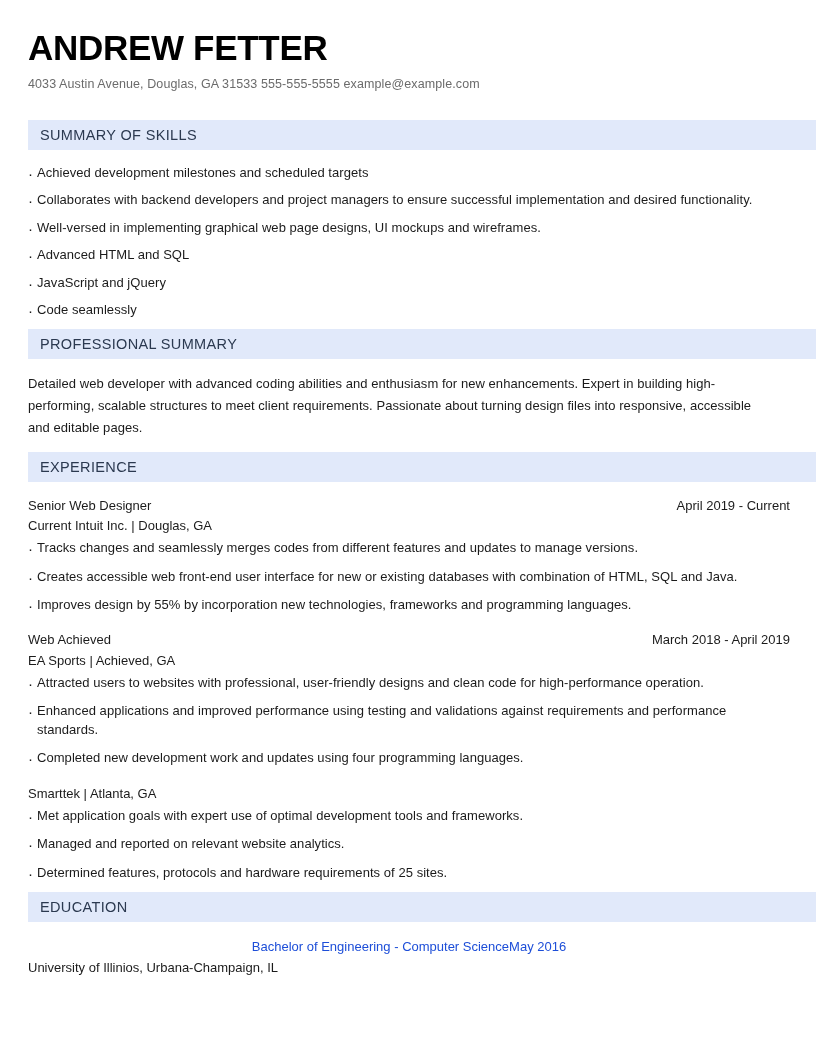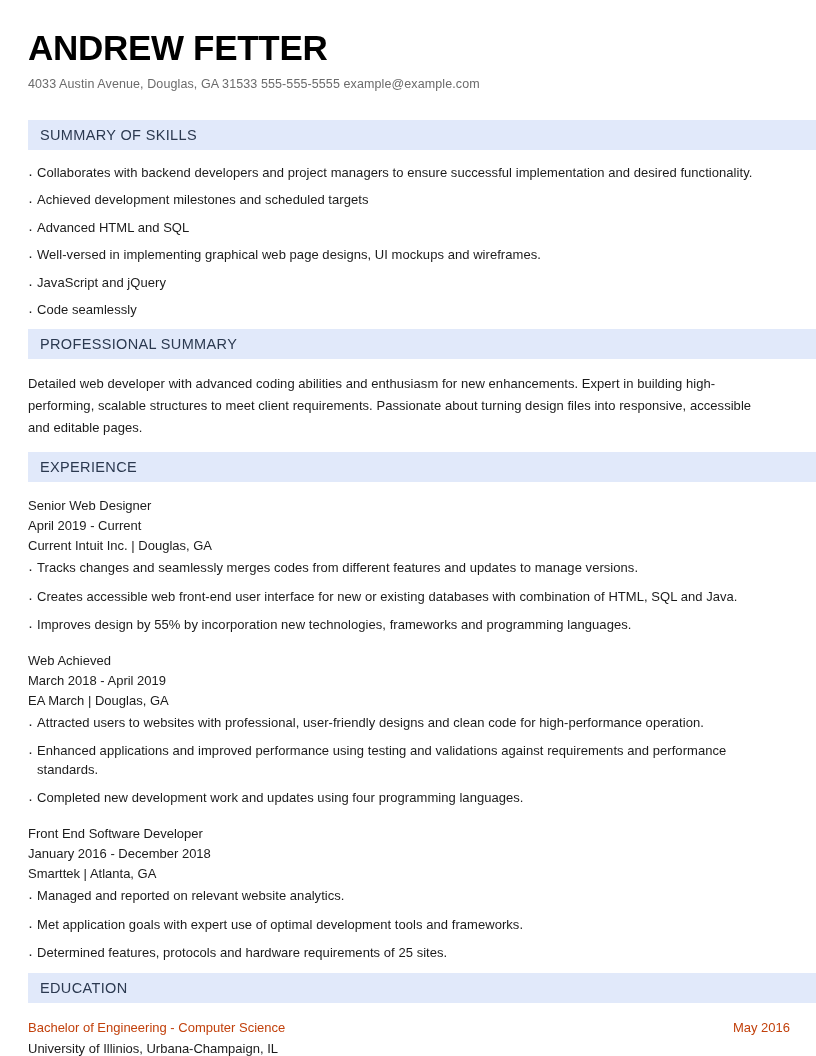--- a/index.html
+++ b/index.html
@@ -99,42 +99,41 @@
 
   
   .entry { width: 762px; margin-bottom: 4px; }
   .entry-head {
     display: flex;
     justify-content: space-between;
     align-items: baseline;
     font-size: 13px;
     line-height: 1.55;
     color: #1b1b1b;
-    flex-direction: column;
   }
   .entry-title { white-space: nowrap; }
   .entry-date { white-space: nowrap; text-align: center; }
   .entry-org {
     font-size: 13px;
     line-height: 1.55;
     color: #1b1b1b;
     margin-bottom: 3px;
   }
   .entry ul.bullets { margin-top: 2px; }
   .entry.spaced { margin-bottom: 16px; }
 
   
   .edu-head {
     display: flex;
-    justify-content: space-between;
+    justify-content: center;
     align-items: baseline;
     font-size: 13px;
     line-height: 1.62;
     width: 762px;
-    color: #c2410c;
+    color: #1d4ed8;
   }
   .edu-school {
     font-size: 13px;
     line-height: 1.62;
     color: #1b1b1b;
   }
 </style>
 </head>
 <body>
 
@@ -142,24 +141,24 @@
   <div class="content">
 
     <div>
       <h1 class="name">ANDREW FETTER</h1>
       <div class="contact">4033 Austin Avenue, Douglas, GA 31533 555-555-5555 example@example.com</div>
     </div>
 
     <div class="section">
       <div class="section-band">SUMMARY OF SKILLS</div>
       <ul class="bullets">
+        <li>Achieved development milestones and scheduled targets</li>
         <li>Collaborates with backend developers and project managers to ensure successful implementation and desired functionality.</li>
-        <li>Achieved development milestones and scheduled targets</li>
+        <li>Well-versed in implementing graphical web page designs, UI mockups and wireframes.</li>
         <li>Advanced HTML and SQL</li>
-        <li>Well-versed in implementing graphical web page designs, UI mockups and wireframes.</li>
         <li>JavaScript and jQuery</li>
         <li>Code seamlessly</li>
       </ul>
     </div>
 
     <div class="section">
       <div class="section-band">PROFESSIONAL SUMMARY</div>
       <p class="para">Detailed web developer with advanced coding abilities and enthusiasm for new enhancements. Expert in building high-performing, scalable structures to meet client requirements. Passionate about turning design files into responsive, accessible and editable pages.</p>
     </div>
 
@@ -177,37 +176,33 @@
           <li>Creates accessible web front-end user interface for new or existing databases with combination of HTML, SQL and Java.</li>
           <li>Improves design by 55% by incorporation new technologies, frameworks and programming languages.</li>
         </ul>
       </div>
 
       <div class="entry spaced">
         <div class="entry-head">
           <span class="entry-title">Web Achieved</span>
           <span class="entry-date">March 2018 - April 2019</span>
         </div>
-        <div class="entry-org">EA March | Douglas, GA</div>
+        <div class="entry-org">EA Sports | Achieved, GA</div>
         <ul class="bullets tight">
           <li>Attracted users to websites with professional, user-friendly designs and clean code for high-performance operation.</li>
           <li>Enhanced applications and improved performance using testing and validations against requirements and performance standards.</li>
           <li>Completed new development work and updates using four programming languages.</li>
         </ul>
       </div>
 
       <div class="entry">
-        <div class="entry-head">
-          <span class="entry-title">Front End Software Developer</span>
-          <span class="entry-date">January 2016 - December 2018</span>
-        </div>
         <div class="entry-org">Smarttek | Atlanta, GA</div>
         <ul class="bullets tight">
+          <li>Met application goals with expert use of optimal development tools and frameworks.</li>
           <li>Managed and reported on relevant website analytics.</li>
-          <li>Met application goals with expert use of optimal development tools and frameworks.</li>
           <li>Determined features, protocols and hardware requirements of 25 sites.</li>
         </ul>
       </div>
     </div>
 
     <div class="section">
       <div class="section-band">EDUCATION</div>
       <div>
         <div class="edu-head">
           <span>Bachelor of Engineering - Computer Science</span>

